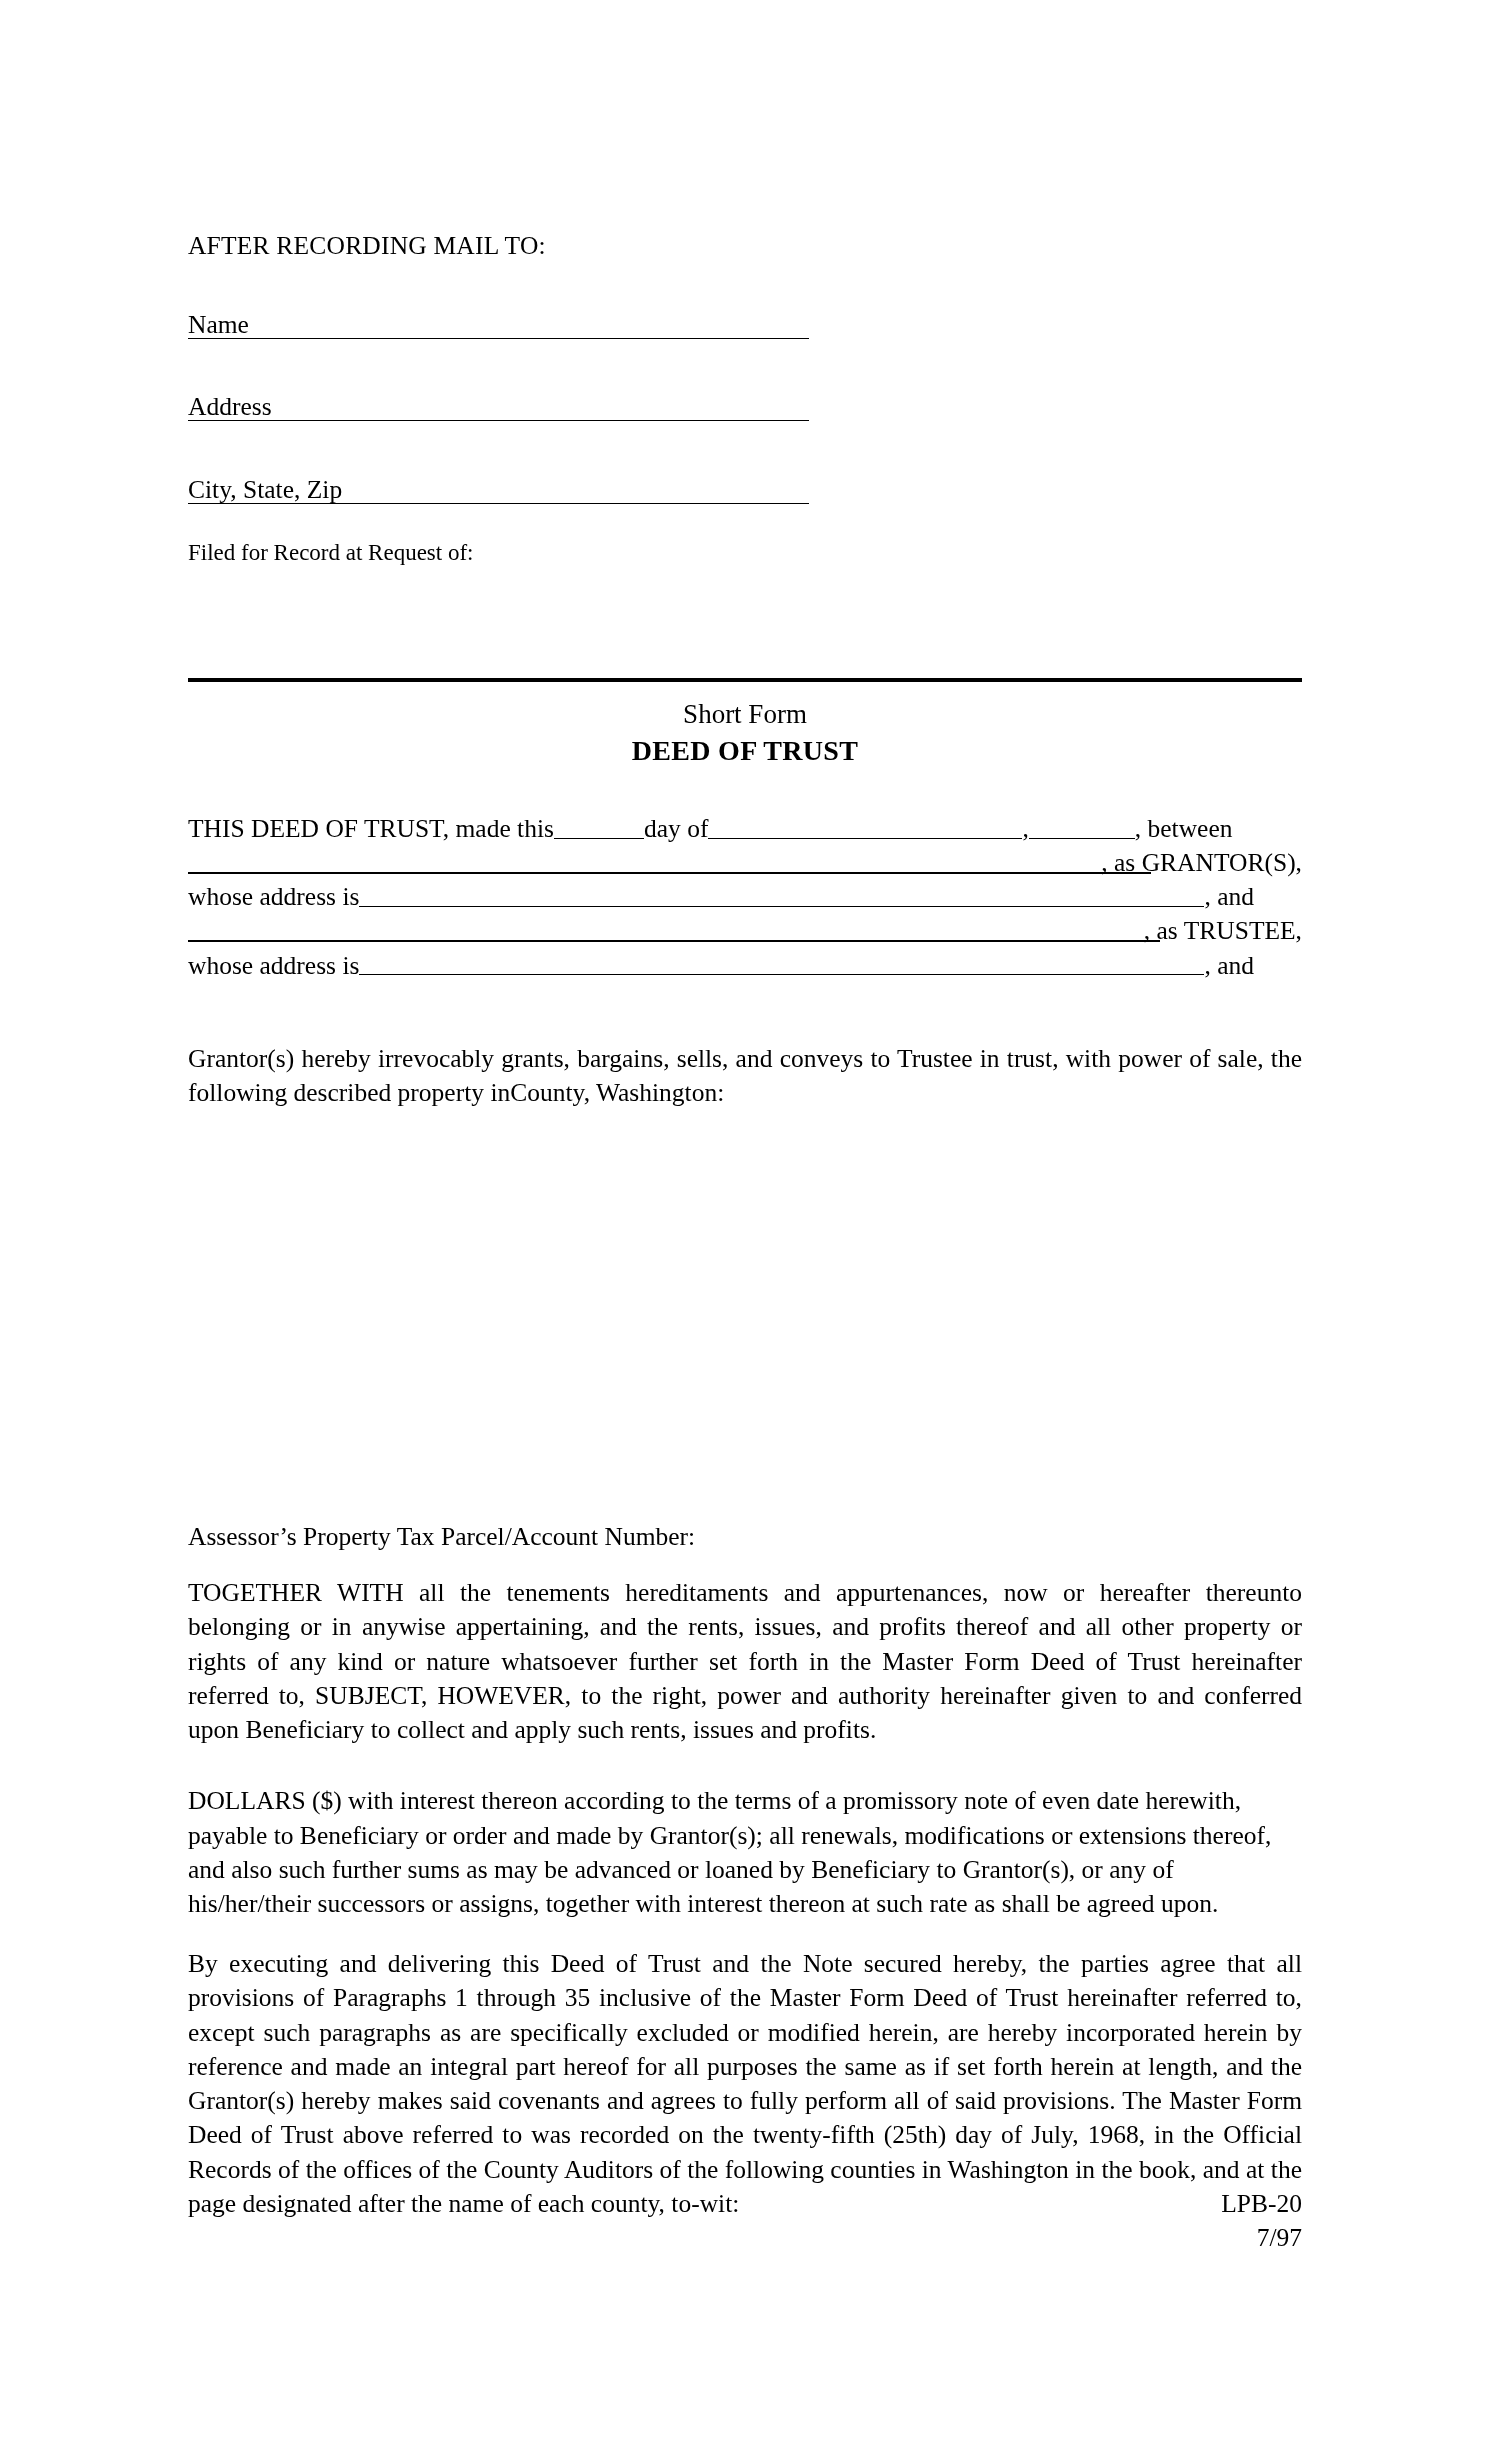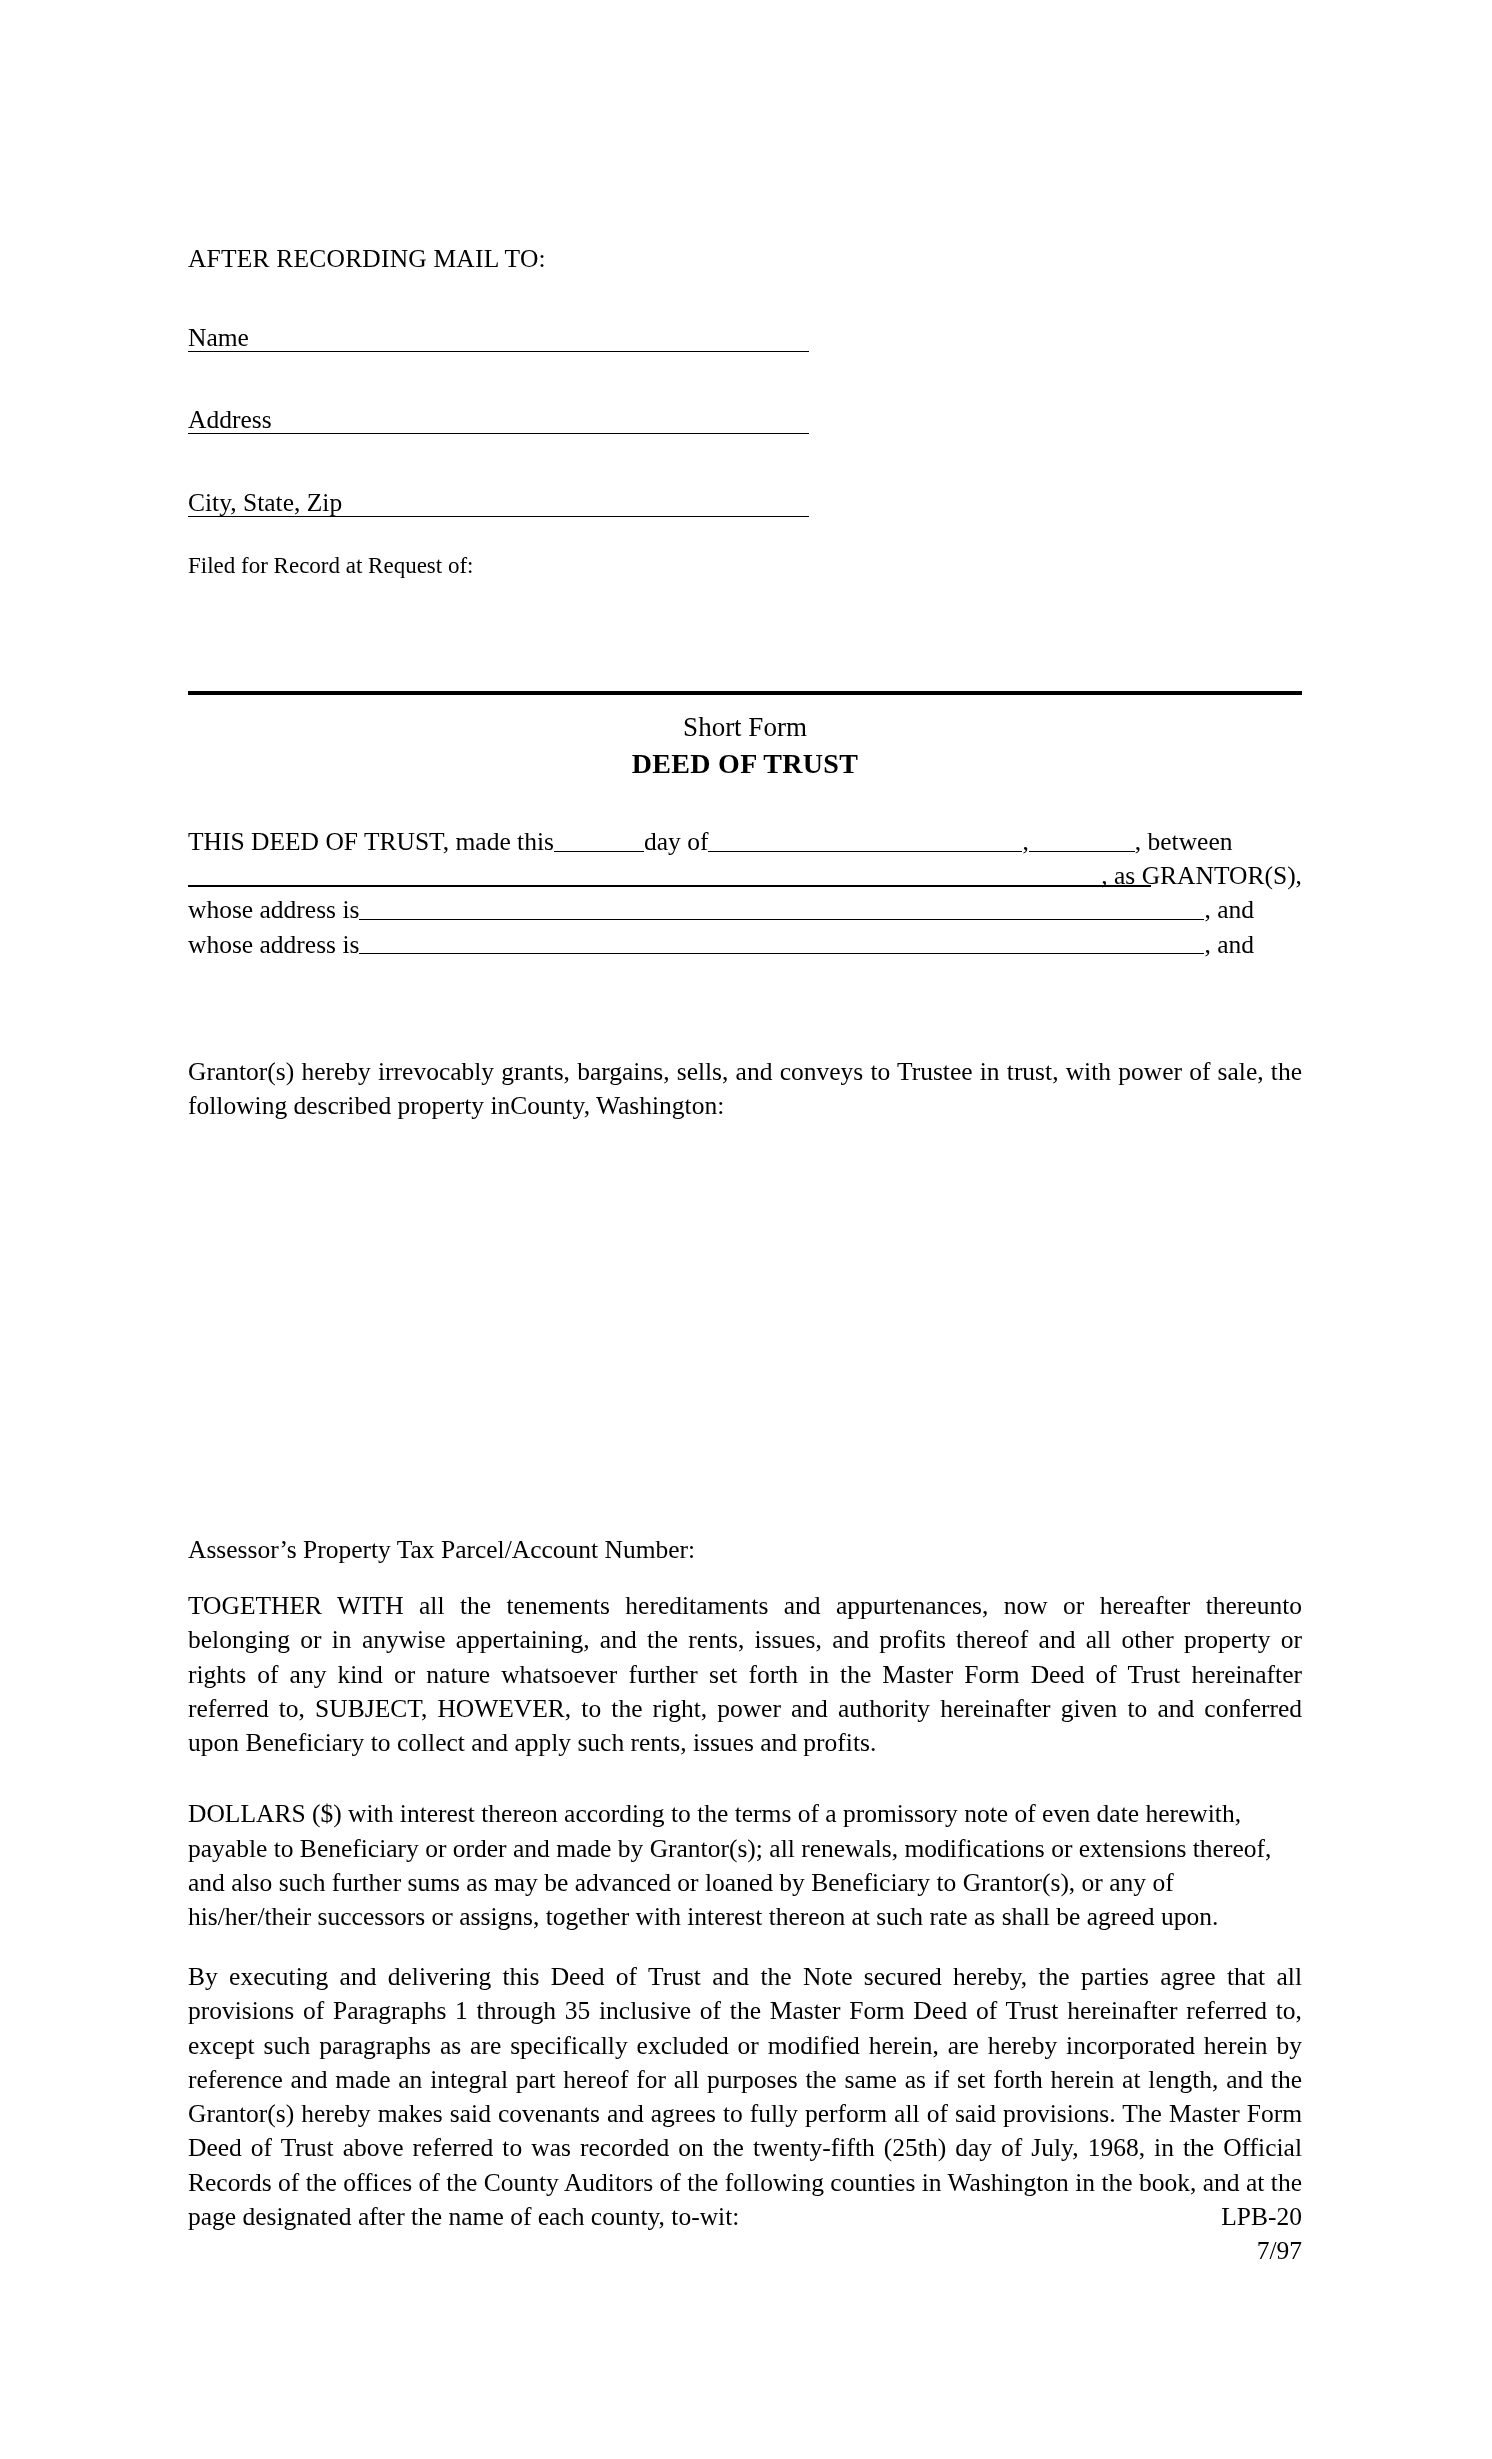--- a/index.html
+++ b/index.html
@@ -12,21 +12,21 @@
     height: 2459px;
     font-family: "Liberation Serif", "DejaVu Serif", serif;
     color: #000000;
     position: relative;
     overflow: hidden;
   }
 
   .page {
     position: absolute;
     left: 0;
-    top: 13px;
+    top: 0;
     width: 1493px;
     height: 2043px;
     background: #fff;
   }
 
   
   .content {
     position: absolute;
     left: 188px;
     top: 0;
@@ -213,20 +213,24 @@
 
     <div class="rule-line">
       <div class="rl" style="width:963px"></div>
       <div class="tail">, as GRANTOR(S),</div>
     </div>
 
     <div class="pline">
       <span>whose address is</span><span class="inline-blank" style="width:845px"></span><span>, and</span>
     </div>
 
+    <div class="rule-line">
+      <div class="rl" style="width:972px"></div>
+      <div class="tail">, as TRUSTEE,</div>
+    </div>
 
     <div class="pline">
       <span>whose address is</span><span class="inline-blank" style="width:845px"></span><span>, and</span>
     </div>
 
 
   </div>
 
   <div class="para granting">
     <span>Grantor(s) hereby irrevocably grants, bargains, sells, and conveys to Trustee in trust, with power of sale, the following described property in</span><span class="inline-blank" style="width:154px"></span><span>County, Washington:</span>

